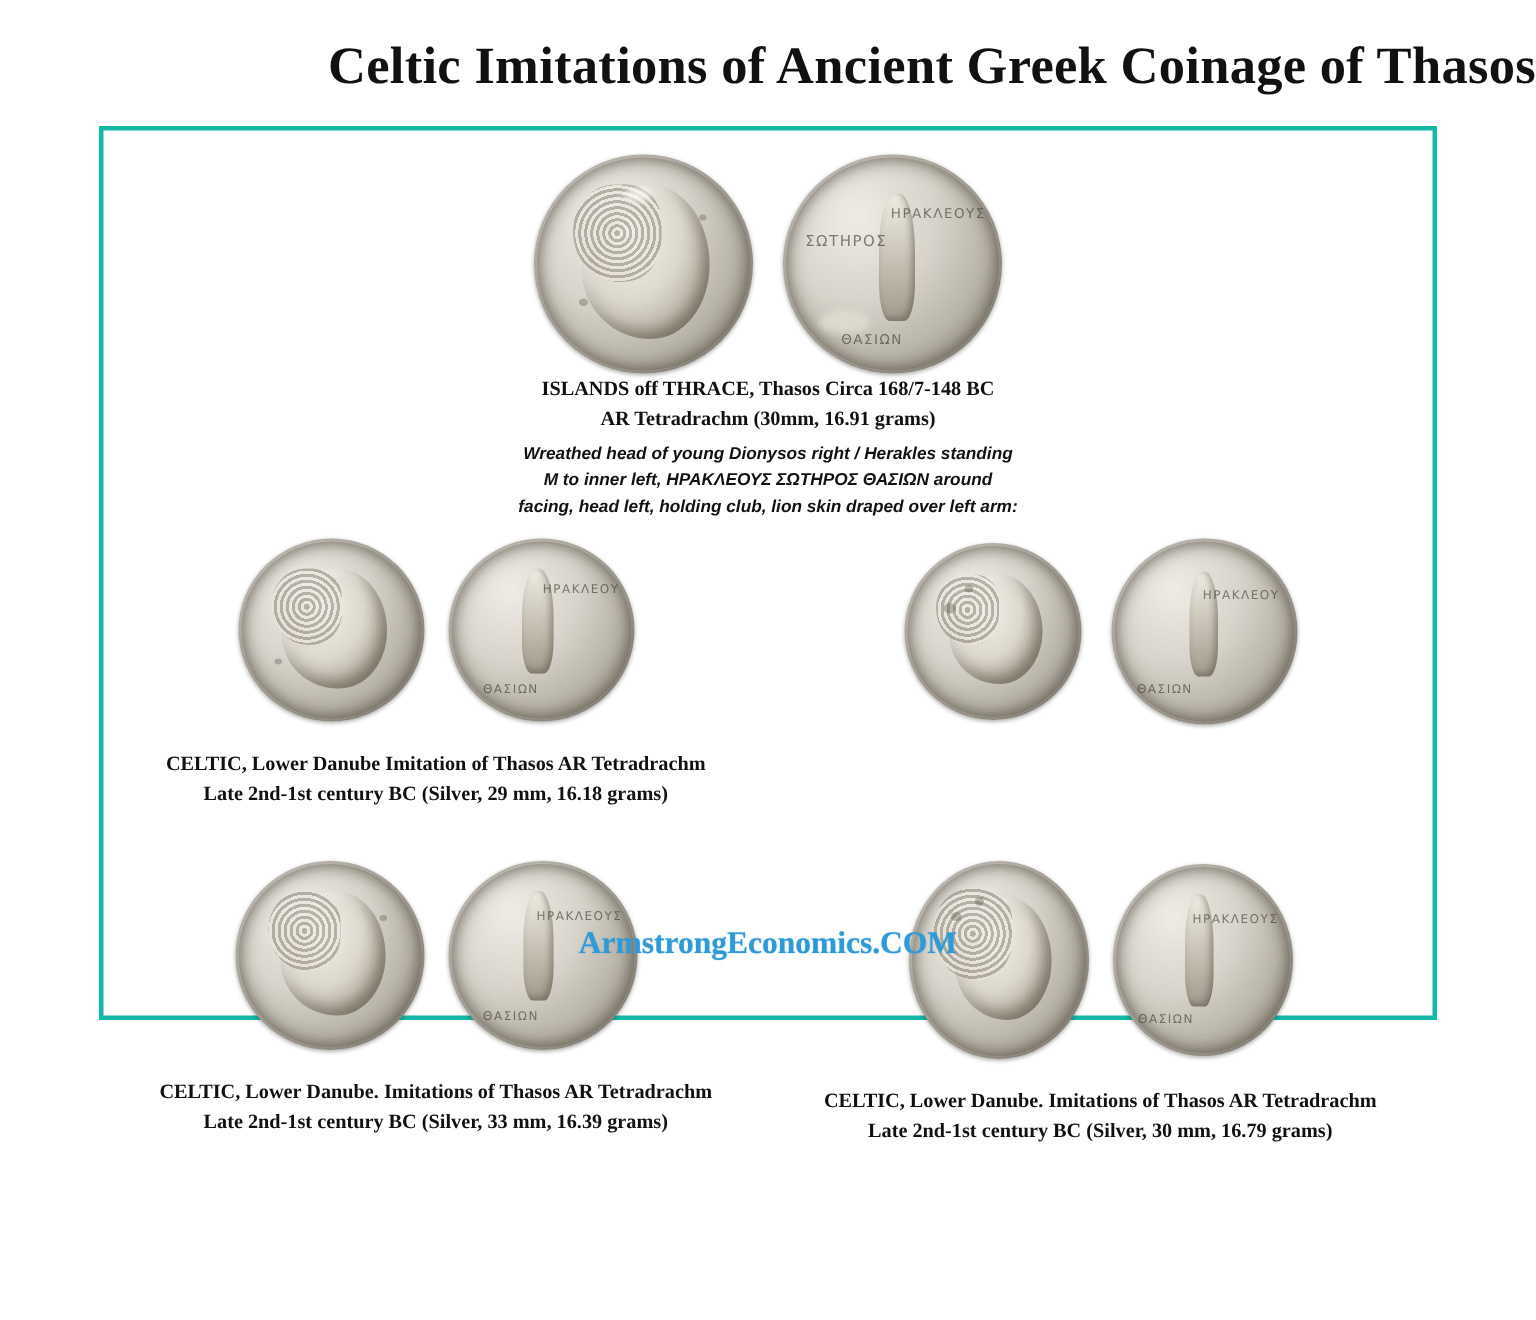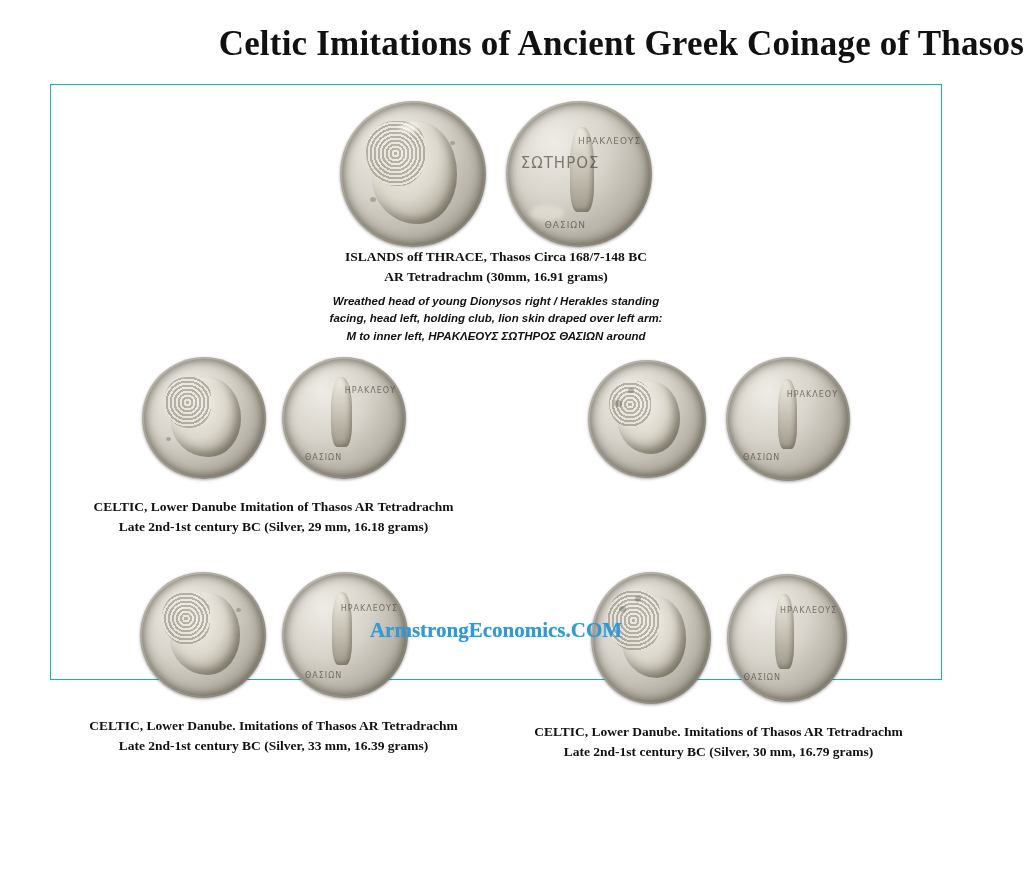--- a/index.html
+++ b/index.html
@@ -26,25 +26,25 @@
     font-weight: bold;
     font-size: 35px;
     letter-spacing: 0.2px;
     margin: 0;
     padding-top: 24px;
     padding-bottom: 10px;
     color: #111111;
   }
   .frame {
     position: absolute;
-    left: 50px;
+    left: 66px;
     top: 84px;
     width: 892px;
     height: 596px;
-    border: 1px solid #14b8a6;
+    border: 3px solid #14b8a6;
     box-sizing: border-box;
     background: #ffffff;
   }
   
   .coin {
     border-radius: 50%;
     position: relative;
     overflow: hidden;
     background: radial-gradient(ellipse at 33% 28%, #efece6 0%, #d8d4cb 38%, #b9b4a9 66%, #8e897d 90%, #6e6a60 100%);
     box-shadow: inset 0 0 14px rgba(60,55,45,.55), 0 1px 3px rgba(0,0,0,.35);
@@ -159,33 +159,33 @@
           <div class="blob" style="width:18px;height:10px;left:60px;top:22px;background:rgba(250,248,242,.75);"></div>
           <div class="speck" style="width:6px;height:5px;left:30px;top:96px;"></div>
           <div class="speck" style="width:5px;height:4px;left:110px;top:40px;"></div>
         </div>
         <div class="coin" style="width:146px;height:146px;margin-left:10px;">
           <div class="rim"></div>
           <div class="figure" style="left:44%;top:18%;width:16%;height:58%;"></div>
           <div class="blob" style="width:34px;height:16px;left:24px;top:104px;background:rgba(235,231,220,.55);"></div>
           <div class="legend">
             <span style="right:2px;top:26px;font-size:9px;">ΗΡΑΚΛΕΟΥΣ</span>
-            <span style="left:6px;top:44px;font-size:15px;">ΣΩΤΗΡΟΣ</span>
+            <span style="left:6px;top:44px;font-size:10px;">ΣΩΤΗΡΟΣ</span>
             <span style="left:30px;bottom:8px;font-size:9px;">ΘΑΣΙΩΝ</span>
           </div>
         </div>
       </div>
       <div class="caption" style="">
         <div>ISLANDS off THRACE, Thasos Circa 168/7-148 BC</div>
         <div>AR Tetradrachm (30mm, 16.91 grams)</div>
       </div>
       <div class="caption-desc">
         <div>Wreathed head of young Dionysos right / Herakles standing</div>
+        <div>M to inner left, ΗΡΑΚΛΕΟΥΣ ΣΩΤΗΡΟΣ ΘΑΣΙΩΝ around</div>
         <div>facing, head left, holding club, lion skin draped over left arm:</div>
-        <div>M to inner left, ΗΡΑΚΛΕΟΥΣ ΣΩΤΗΡΟΣ ΘΑΣΙΩΝ around</div>
       </div>
     </div>
 
     <div class="row" style="top:272px;">
 
       <div class="half" style="left:0;">
         <div class="coin-pair">
           <div class="coin" style="width:124px;height:122px;margin-right:8px;">
             <div class="rim"></div>
             <div class="head" style="left:24%;top:16%;width:56%;height:66%;"></div>

